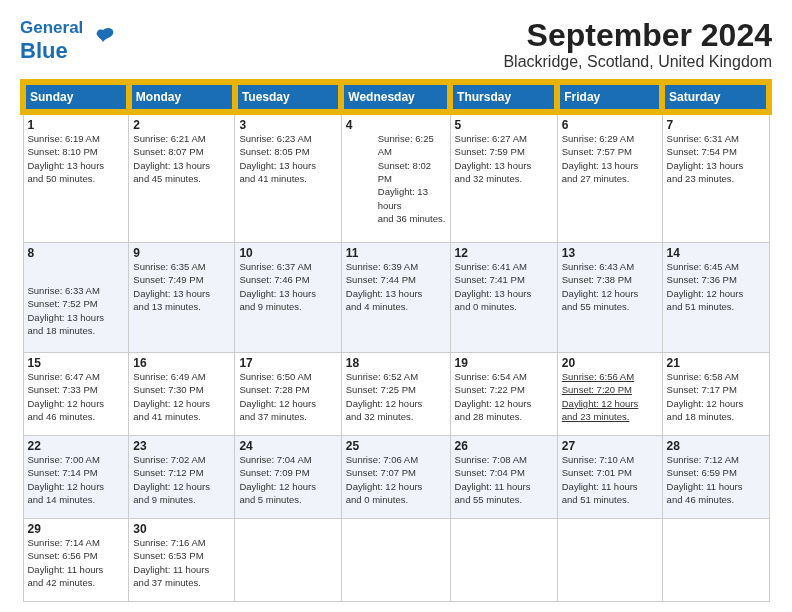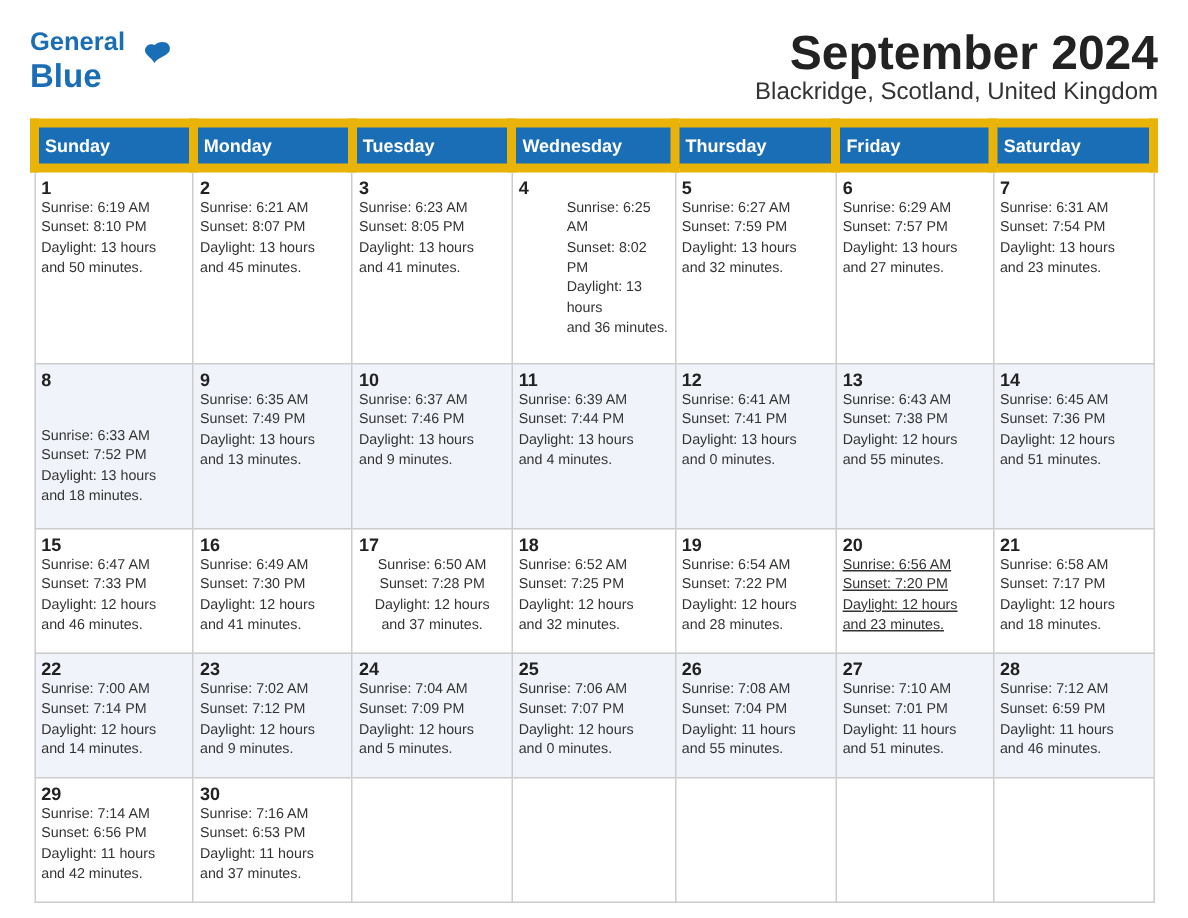--- a/index.html
+++ b/index.html
@@ -233,21 +233,21 @@
           </td>
           <td>
             <span class="day-num">16</span>
             <div class="day-info" style="white-space: pre-line;">Sunrise: 6:49 AM
 Sunset: 7:30 PM
 Daylight: 12 hours
 and 41 minutes.</div>
           </td>
           <td>
             <span class="day-num">17</span>
-            <div class="day-info" style="white-space: pre-line; text-align: center;">Sunrise: 6:50 AM
+            <div class="day-info" style="white-space: pre-line;">Sunrise: 6:50 AM
 Sunset: 7:28 PM
 Daylight: 12 hours
 and 37 minutes.</div>
           </td>
           <td>
             <span class="day-num">18</span>
             <div class="day-info" style="white-space: pre-line;">Sunrise: 6:52 AM
 Sunset: 7:25 PM
 Daylight: 12 hours
 and 32 minutes.</div>

